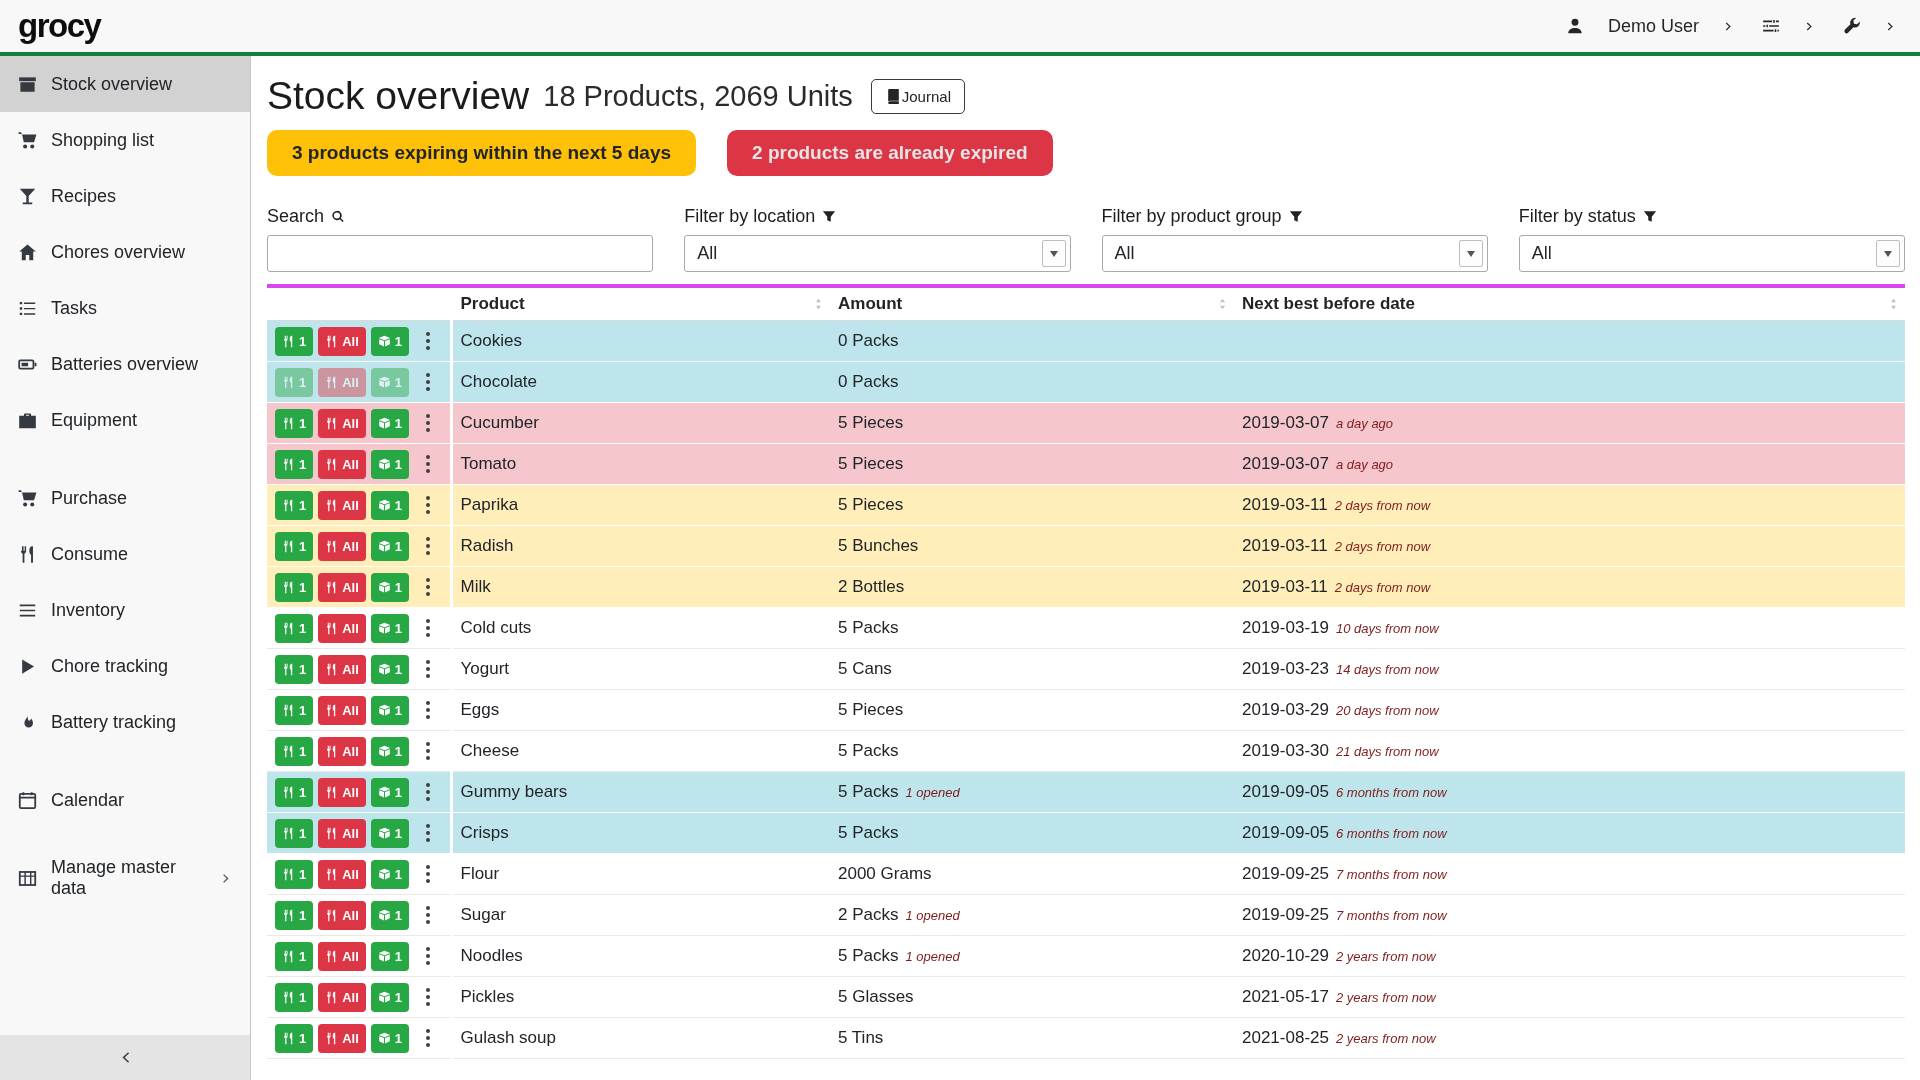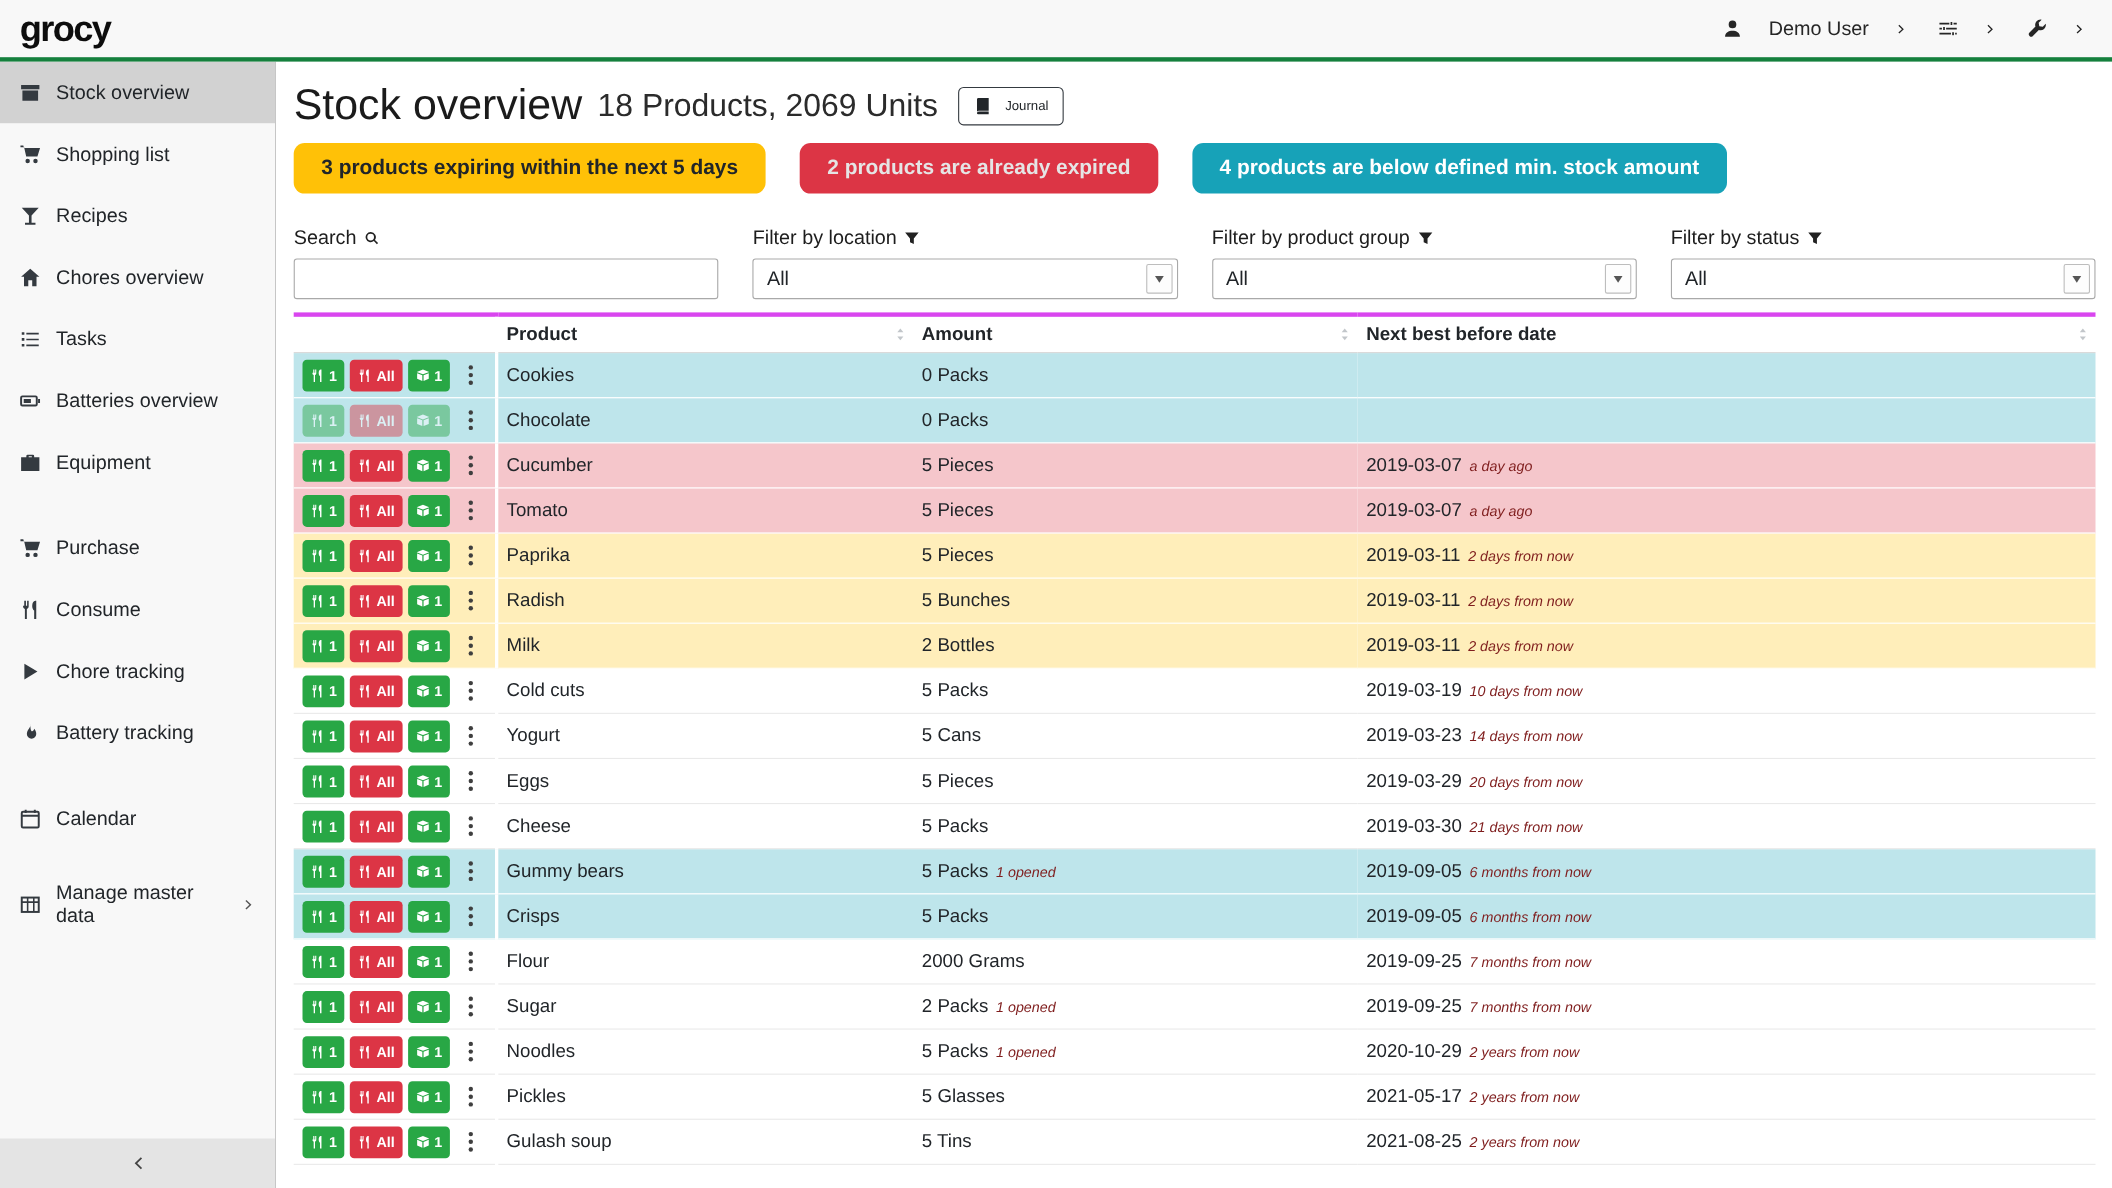--- a/index.html
+++ b/index.html
@@ -29,22 +29,22 @@
                display:flex; align-items:center; justify-content:center; cursor:pointer; }
   .side-foot svg { width:15px; height:15px; color:#444; }
 
   
   .main { position:absolute; top:56px; left:251px; width:1669px; height:1024px; background:#fff;
           padding:18px 15px 0 16px; overflow:hidden; }
 
   .page-head { display:flex; align-items:center; }
   h1.title { font-size:39px; font-weight:400; color:#1b1b1b; }
   .subtitle { font-size:29px; font-weight:400; color:#2b2b2b; margin-left:14px; }
-  .journal-btn { margin-left:18px; display:inline-flex; align-items:center; gap:12px; background:#fff;
-                 border:1px solid #343a40; border-radius:5px; padding:8px 13px; font-size:12px;
+  .journal-btn { margin-left:18px; display:inline-flex; align-items:center; gap:0; background:#fff;
+                 border:1px solid #343a40; border-radius:5px; padding:8px 13px; font-size:15px;
                  color:#212529; cursor:pointer; }
   .journal-btn svg { width:17px; height:17px; }
 
   .banners { display:flex; gap:31px; margin-top:12px; }
   .banner { border-radius:10px; padding:12px 25px; font-size:19px; font-weight:700; cursor:pointer; }
   .banner.warn { background:#ffc107; color:#212529; }
   .banner.danger { background:#dc3545; color:#e5e5e5; }
   .banner.info { background:#17a2b8; color:#fff; }
 
   .filters { display:flex; gap:31px; margin-top:30px; }
@@ -252,20 +252,26 @@
     <span>Purchase</span>
   </div>
   <div class="side-item">
     <svg class="sic">
         <use href="#i-utensils"></use>
       </svg>
     <span>Consume</span>
   </div>
   <div class="side-item">
     <svg class="sic">
+        <use href="#i-list"></use>
+      </svg>
+    <span>Inventory</span>
+  </div>
+  <div class="side-item">
+    <svg class="sic">
         <use href="#i-play"></use>
       </svg>
     <span>Chore tracking</span>
   </div>
   <div class="side-item">
     <svg class="sic">
         <use href="#i-flame"></use>
       </svg>
     <span>Battery tracking</span>
   </div>
@@ -302,21 +308,20 @@
       <svg>
           <use href="#i-book"></use>
         </svg>
       <span>Journal</span>
     </button>
   </div>
 
   <div class="banners">
     <div class="banner warn">3 products expiring within the next 5 days</div>
     <div class="banner danger">2 products are already expired</div>
-    <div class="banner info">4 products are below defined min. stock amount</div>
   </div>
 
   <div class="filters">
     <div class="filter-col">
       <div class="filter-label">
         <span>Search</span>
         <svg>
             <use href="#i-search"></use>
           </svg>
       </div>

